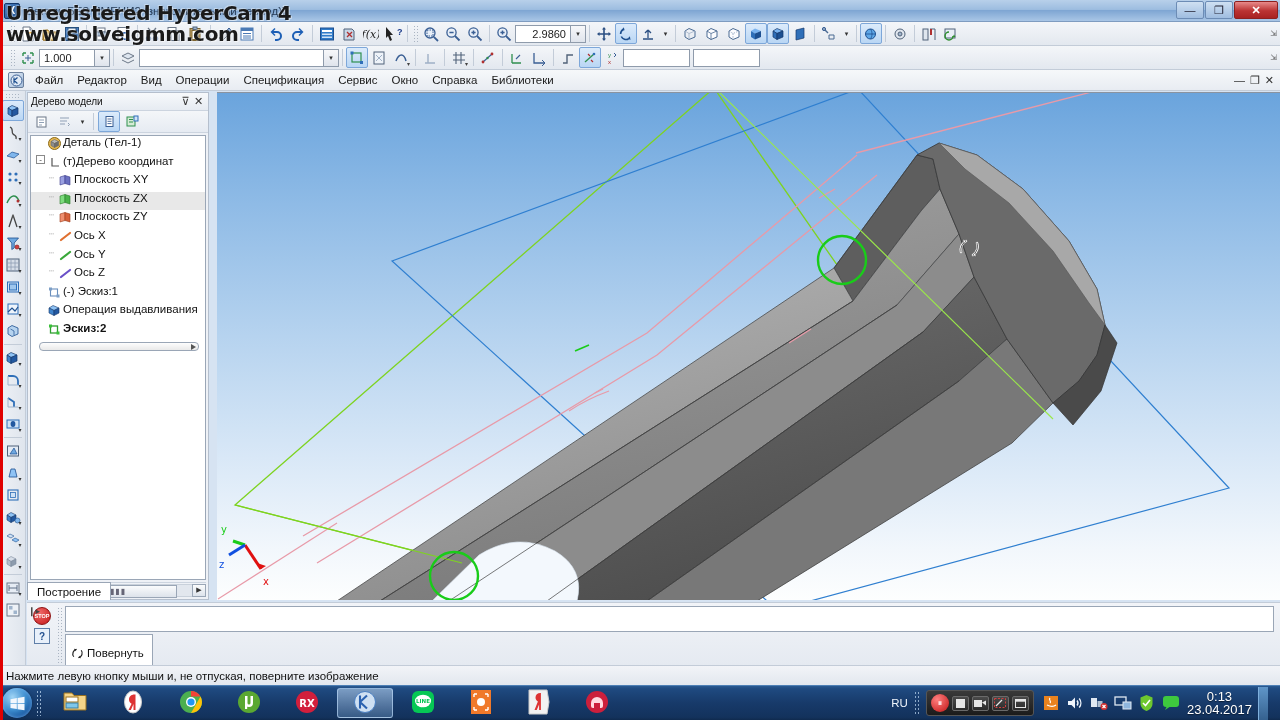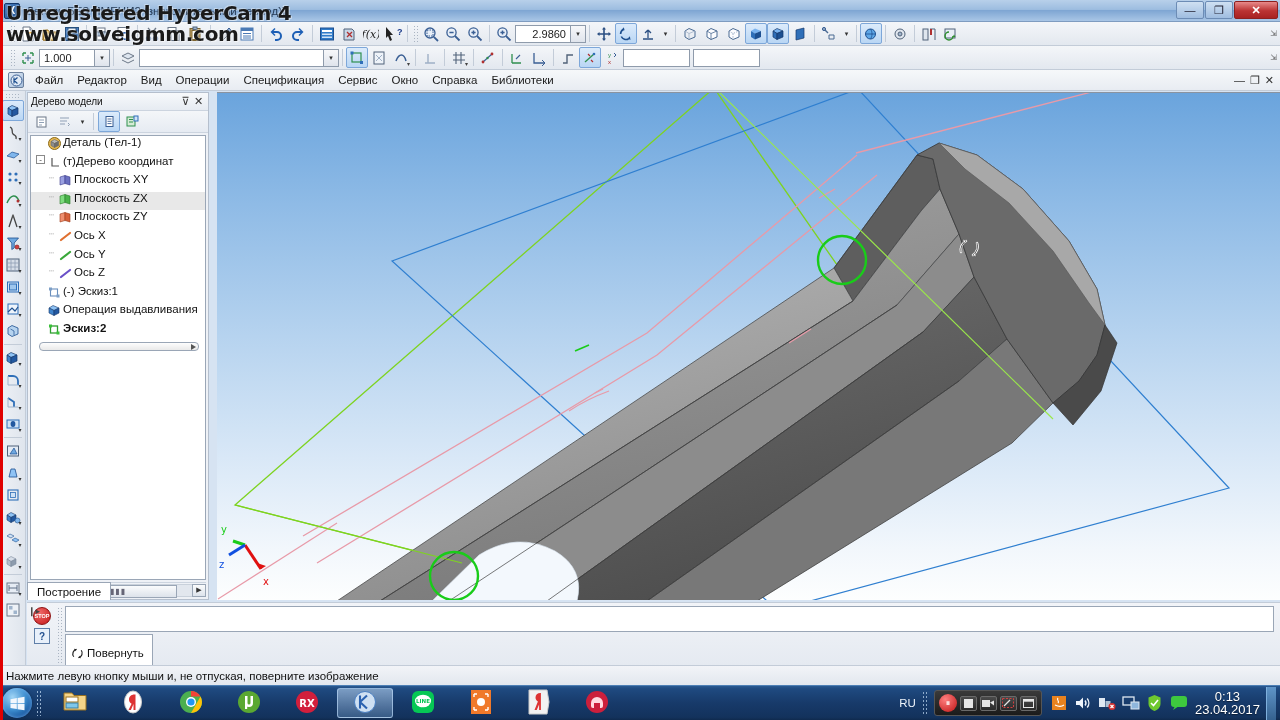--- a/index.html
+++ b/index.html
@@ -269,21 +269,21 @@
   .tb-item {
     width: 56px; height: 30px; flex: none; margin-right: 2px; border-radius: 3px;
     display: flex; justify-content: center;
     border: 1px solid transparent;
   }
   .tb-item.active {
     background: linear-gradient(to bottom,rgba(200,225,250,.55),rgba(140,185,230,.3));
     border-color: rgba(190,220,250,.65);
   }
   .tray {
-    margin-left: auto; display: flex; align-items: center; height: 35px; padding-right: 4px;
+    margin-left: auto; display: flex; align-items: center; height: 35px; padding-right: 12px;
   }
   .tray-lang { color: #eef4fb; font-size: 11.5px; margin-right: 6px; }
   .tray-grip {
     width: 7px; height: 24px; margin-right: 5px; flex: none;
     background-image: radial-gradient(rgba(190,215,240,.7) 40%, transparent 42%);
     background-size: 3px 4px;
   }
   .hc-bar {
     display: flex; align-items: center; gap: 3px; height: 26px;
     background: linear-gradient(to bottom,#3a3a3a,#1b1b1b);

